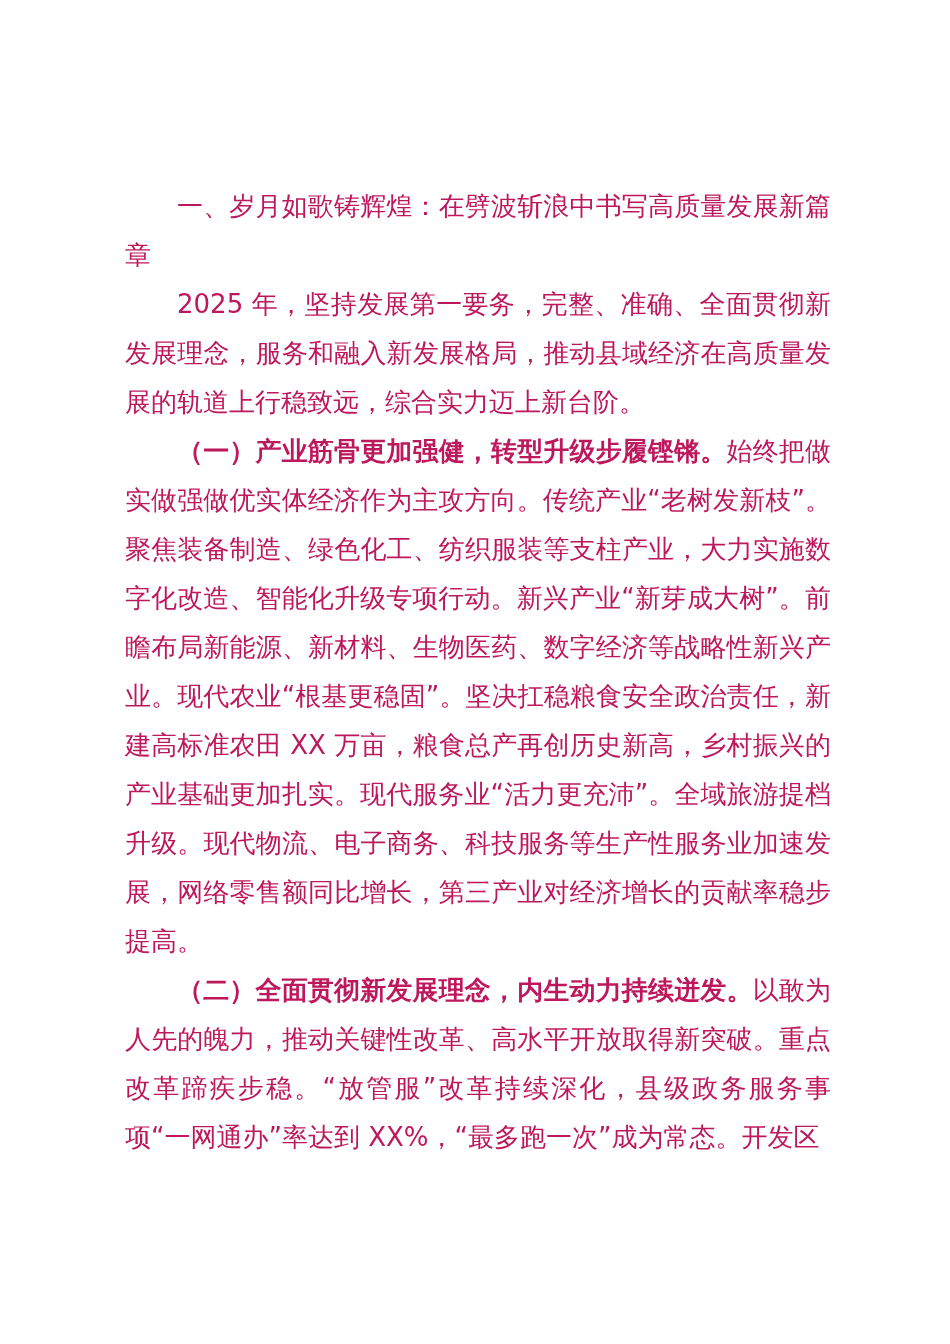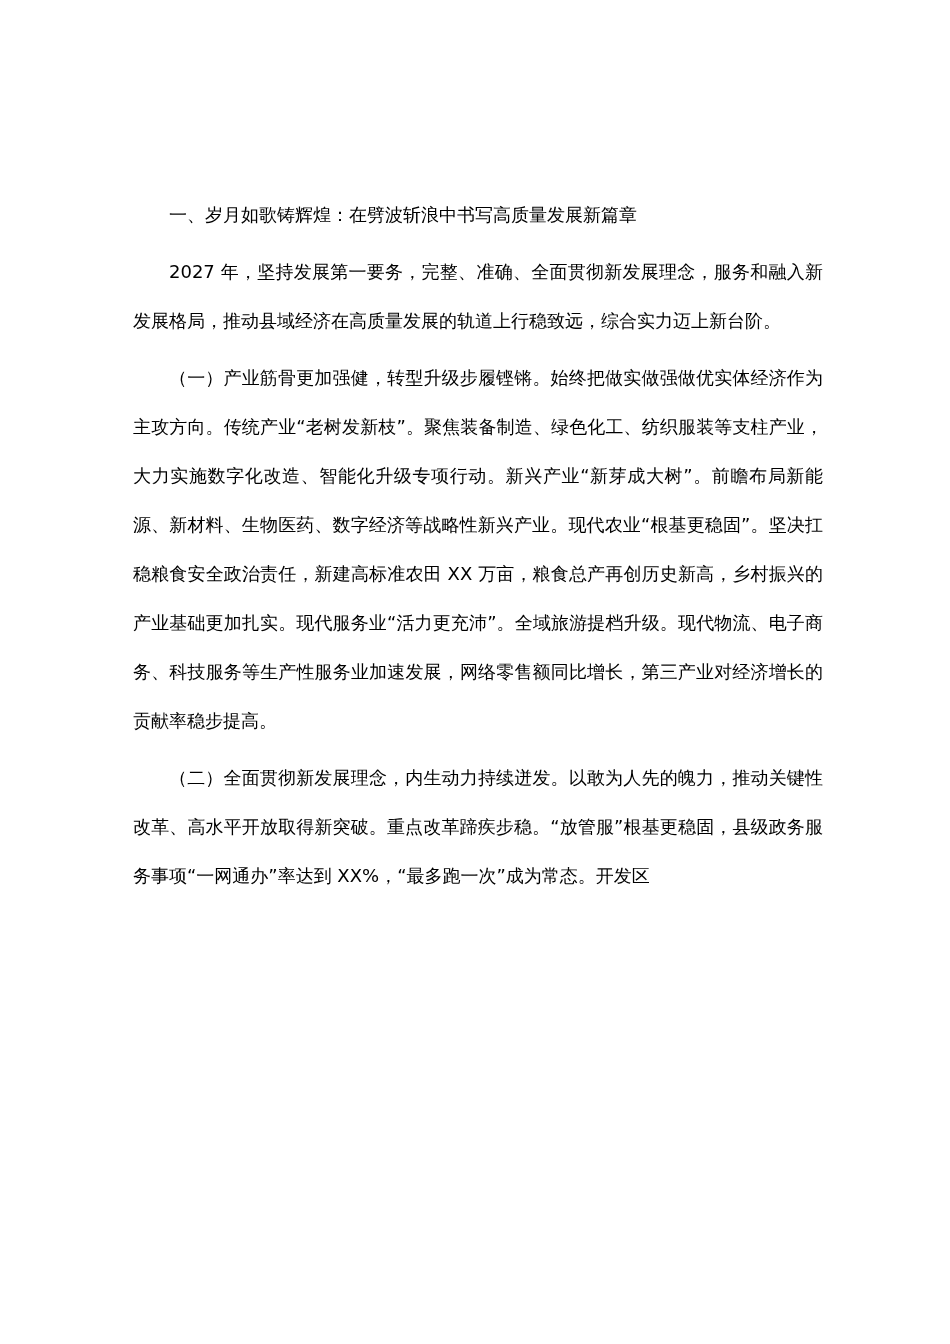--- a/index.html
+++ b/index.html
@@ -21,41 +21,41 @@
     overflow: hidden;
     box-sizing: border-box;
   }
   .content {
     position: absolute;
     top: 182px;
     left: 125px;
     width: 706px;
   }
   p.para {
-    margin: 8px;
+    margin: 0;
     padding: 0;
-    font-size: 18px;
+    font-size: 26px;
     line-height: 49px;
-    color: #000000;
+    color: #be185d;
     text-align: justify;
     text-justify: inter-character;
     text-indent: 2em;
     word-break: break-all;
     overflow-wrap: break-word;
   }
   p.para.heading {
     font-weight: 400; 
   }
   .lead {
-    font-weight: 400;
+    font-weight: 700;
   }
 </style>
 </head>
 <body>
 
 <div class="page" style="background: rgb(255, 255, 255); color: rgb(0, 0, 0);">
   <div class="content">
     <p class="para heading">一、岁月如歌铸辉煌：在劈波斩浪中书写高质量发展新篇章</p>
-    <p class="para">2027 年，坚持发展第一要务，完整、准确、全面贯彻新发展理念，服务和融入新发展格局，推动县域经济在高质量发展的轨道上行稳致远，综合实力迈上新台阶。</p>
+    <p class="para">2025 年，坚持发展第一要务，完整、准确、全面贯彻新发展理念，服务和融入新发展格局，推动县域经济在高质量发展的轨道上行稳致远，综合实力迈上新台阶。</p>
     <p class="para"><span class="lead">（一）产业筋骨更加强健，转型升级步履铿锵。</span><span>始终把做实做强做优实体经济作为主攻方向。传统产业“老树发新枝”。聚焦装备制造、绿色化工、纺织服装等支柱产业，大力实施数字化改造、智能化升级专项行动。新兴产业“新芽成大树”。前瞻布局新能源、新材料、生物医药、数字经济等战略性新兴产业。现代农业“根基更稳固”。坚决扛稳粮食安全政治责任，新建高标准农田 XX 万亩，粮食总产再创历史新高，乡村振兴的产业基础更加扎实。现代服务业“活力更充沛”。全域旅游提档升级。现代物流、电子商务、科技服务等生产性服务业加速发展，网络零售额同比增长，第三产业对经济增长的贡献率稳步提高。</span></p>
-    <p class="para"><span class="lead">（二）全面贯彻新发展理念，内生动力持续迸发。</span><span>以敢为人先的魄力，推动关键性改革、高水平开放取得新突破。重点改革蹄疾步稳。“放管服”根基更稳固，县级政务服务事项“一网通办”率达到 XX%，“最多跑一次”成为常态。开发区</span></p>
+    <p class="para"><span class="lead">（二）全面贯彻新发展理念，内生动力持续迸发。</span><span>以敢为人先的魄力，推动关键性改革、高水平开放取得新突破。重点改革蹄疾步稳。“放管服”改革持续深化，县级政务服务事项“一网通办”率达到 XX%，“最多跑一次”成为常态。开发区</span></p>
   </div>
 </div>
 
 </body></html>

